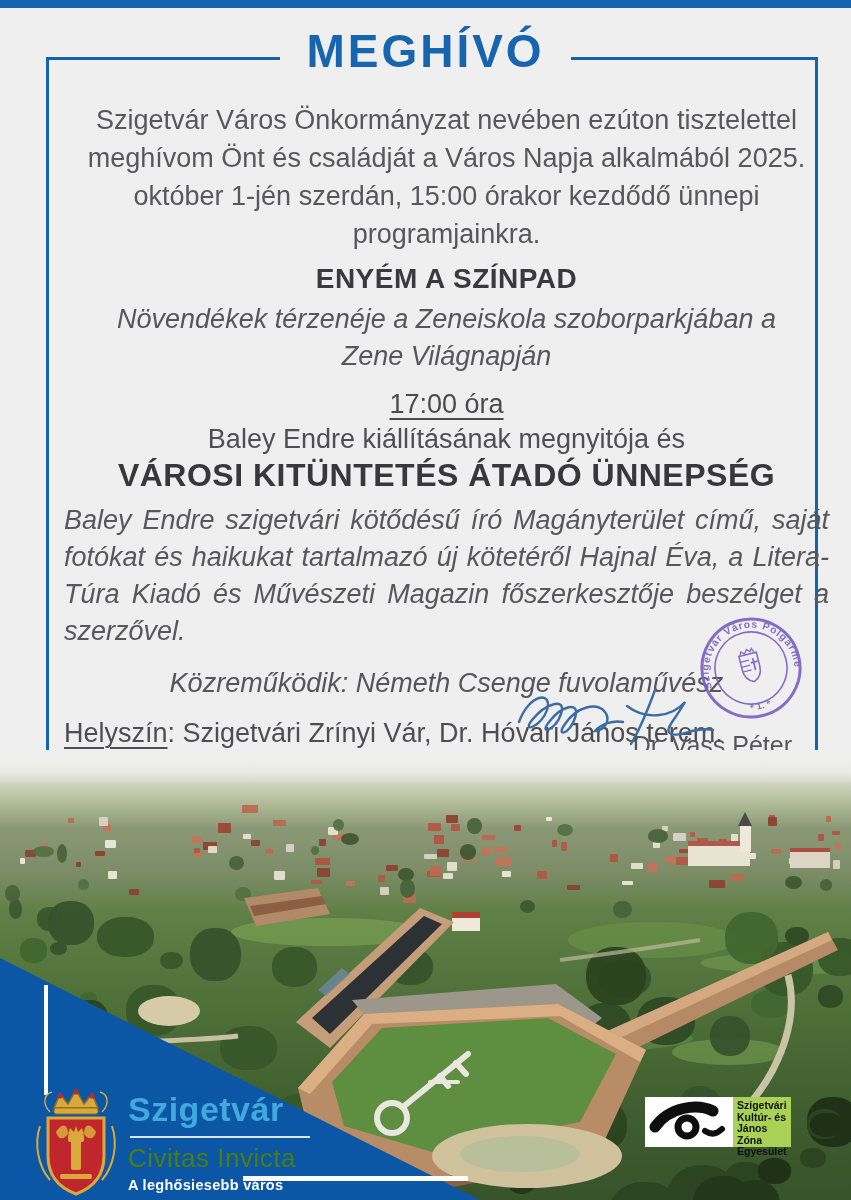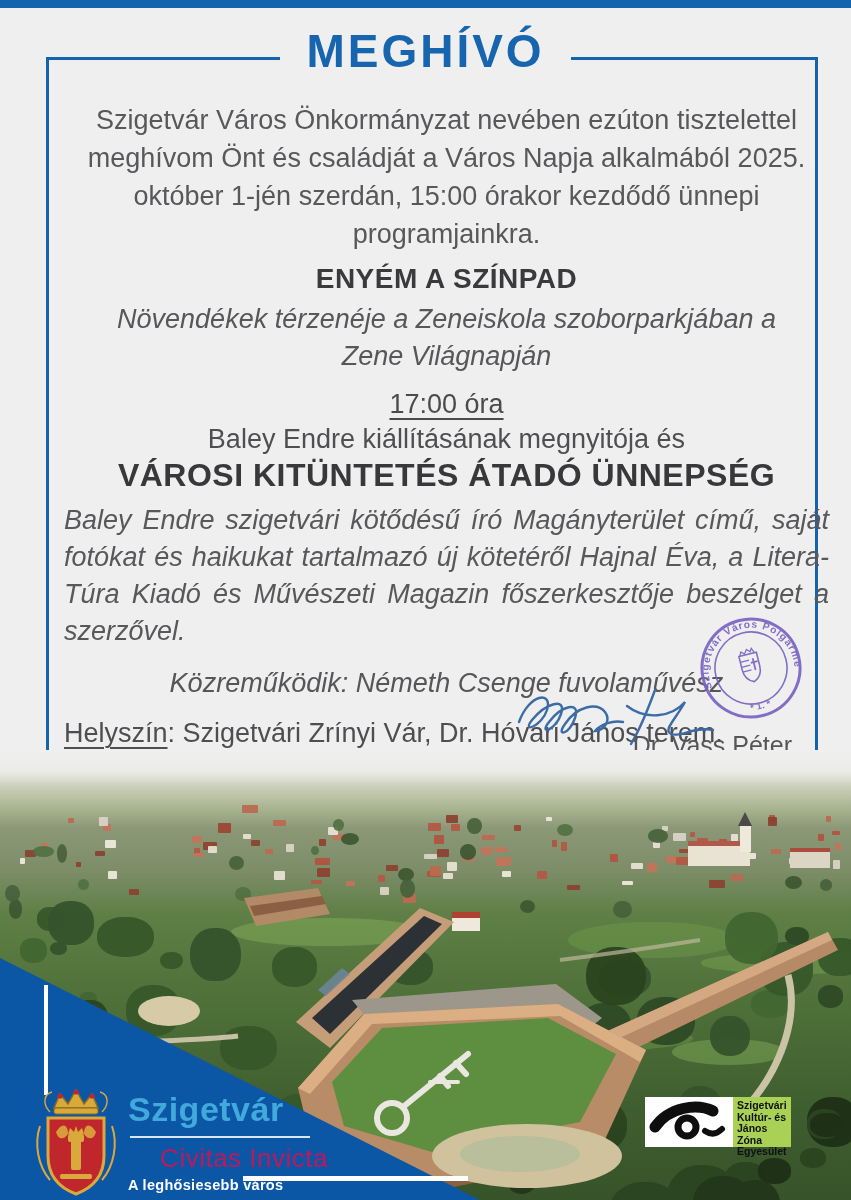--- a/index.html
+++ b/index.html
@@ -42,21 +42,21 @@
 
   .wedge{position:absolute;left:0;top:958px;width:480px;height:242px;background:#0b57a5;clip-path:polygon(0 0,100% 100%,0 100%);}
   .seg-left{position:absolute;left:44px;top:985px;width:4px;height:110px;background:#ffffff;}
   .seg-bottom{position:absolute;left:243px;top:1176px;width:225px;height:5px;background:#ffffff;}
 
   .brand{position:absolute;left:28px;top:1080px;width:300px;height:120px;color:#fff;}
   .arms{position:absolute;left:2px;top:2px;}
   .brand-text{position:absolute;left:100px;top:10px;width:200px;}
   .brand-name{font-size:34px;font-weight:bold;color:#41a9dc;letter-spacing:.5px;}
   .brand-sep{width:180px;height:2px;background:rgba(255,255,255,.85);margin:7px 0 5px 2px;}
-  .brand-motto{font-size:26px;color:#be185d;letter-spacing:.5px;text-align:right;}
+  .brand-motto{font-size:26px;color:#4d7c0f;letter-spacing:.5px;}
   .brand-tag{font-size:14.5px;font-weight:bold;color:#ffffff;margin-top:3px;letter-spacing:.3px;}
 
   .assoc{position:absolute;left:645px;top:1097px;width:146px;height:50px;display:flex;}
   .assoc-eye{width:88px;height:50px;background:#ffffff;display:flex;align-items:center;justify-content:center;}
   .assoc-text{width:58px;height:50px;background:#a8d155;box-sizing:border-box;padding:3px 0 0 4px;font-size:10.5px;font-weight:bold;color:#101010;line-height:11.5px;}
 </style>
 </head>
 <body>
 
 <div class="poster">

